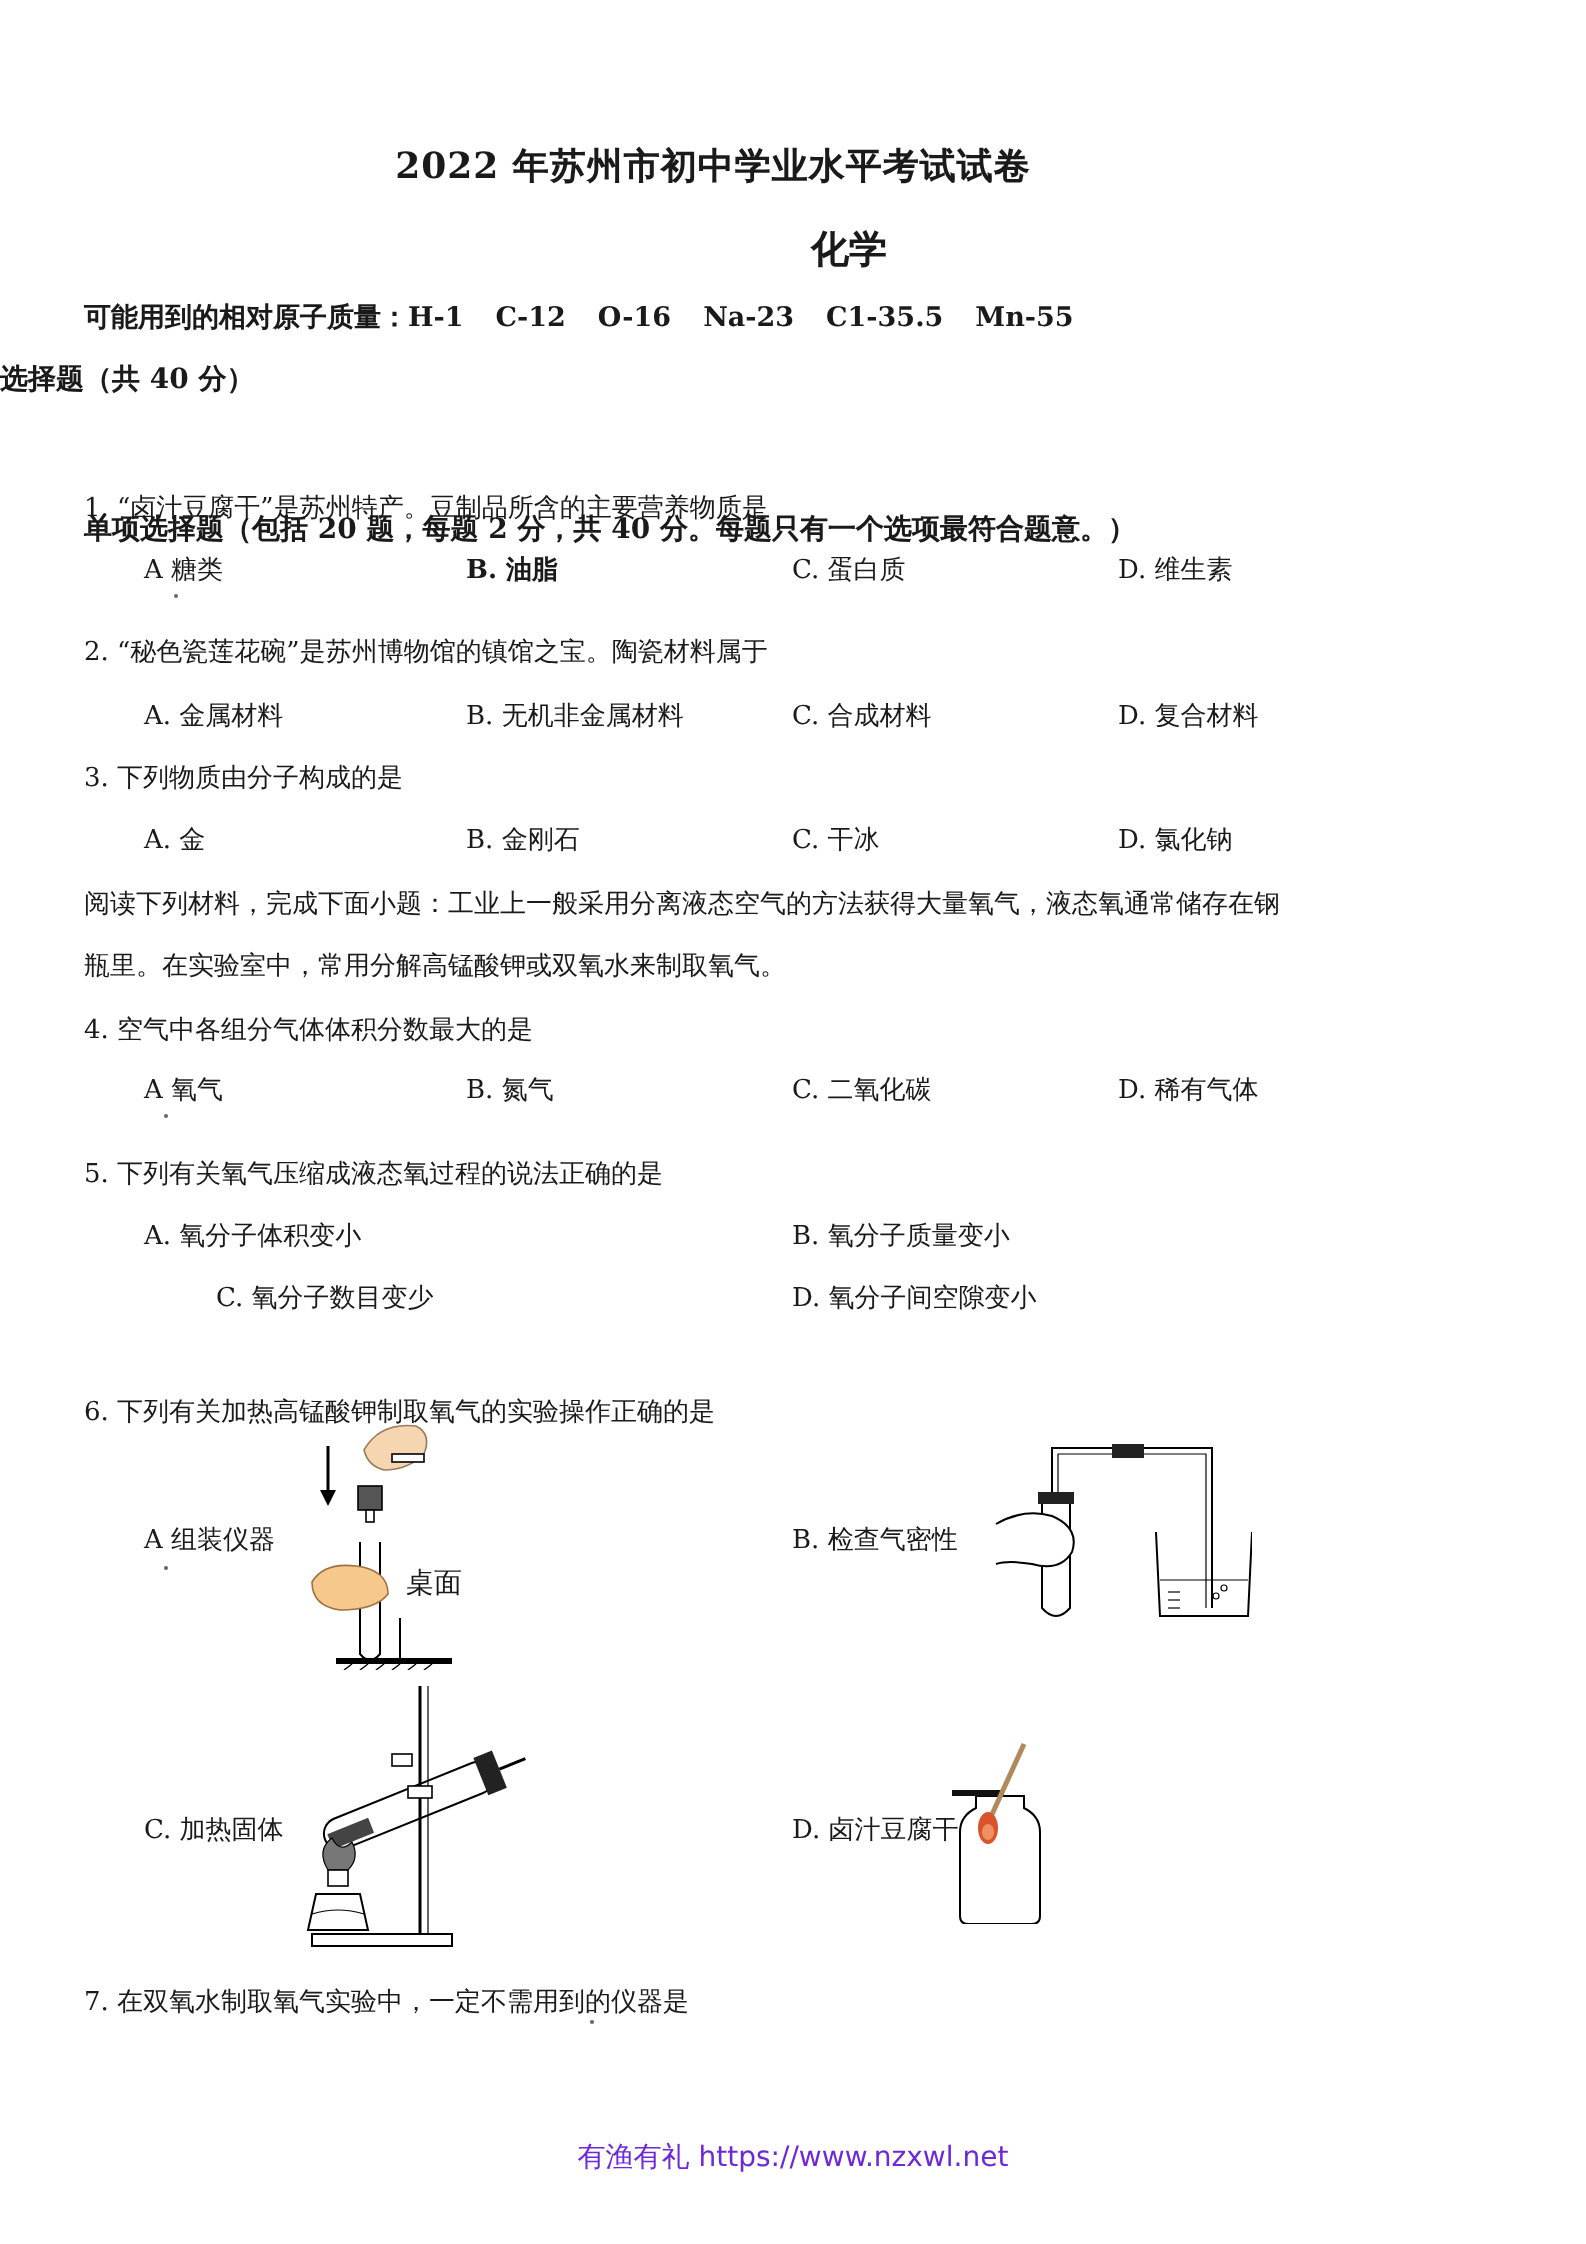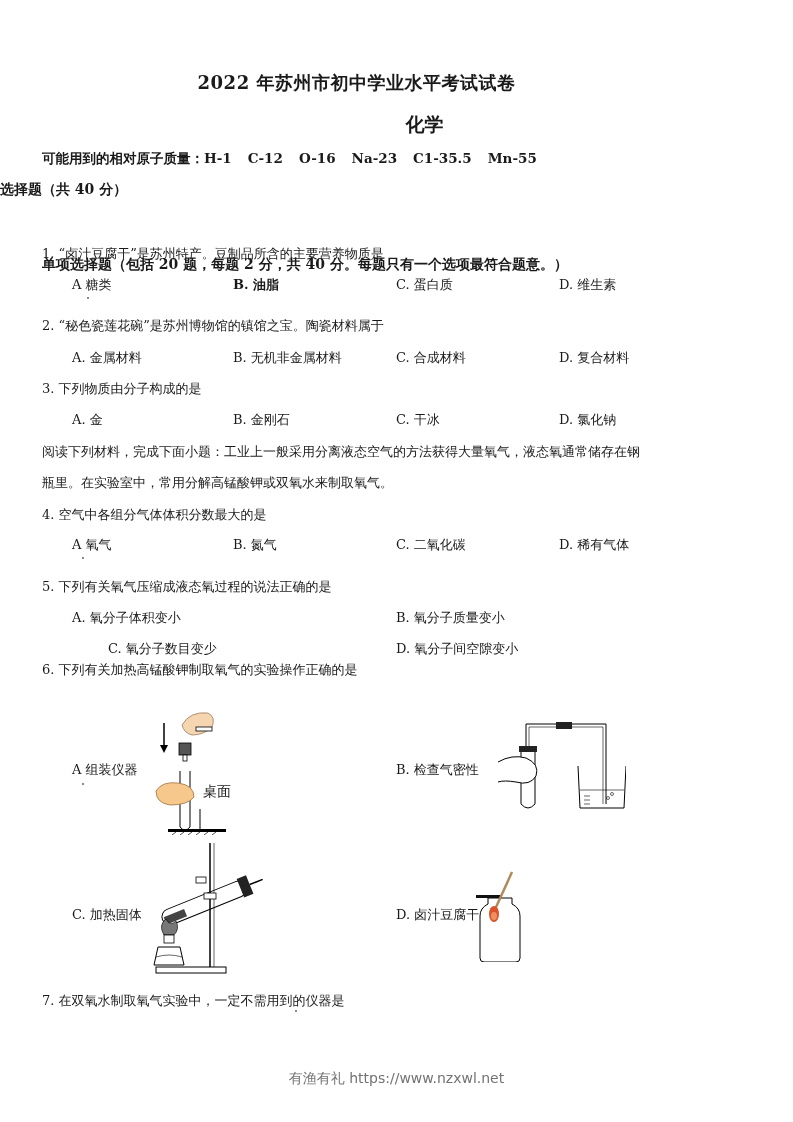--- a/index.html
+++ b/index.html
@@ -9,21 +9,21 @@
   .title { left:0; width:713px; text-align:center; font-weight:bold; font-size:18px; top:71px; letter-spacing:0.5px; }
   .subject { left:0; width:793px; text-align:center; font-weight:bold; font-size:19px; top:112px;margin-left:28px; }
   .masses { left:42px; top:150px; font-weight:bold; font-size:13.5px; }
   .masses span.m { margin-left:16px; }
   .section { left:0; width:780px; text-align:left; font-weight:bold; font-size:14px; top:181px; }
   .instr { left:42px; top:212px; font-weight:bold; font-size:14px;margin-top:44px; }
   .q { left:42px; font-size:13px;text-align:center; }
   .opt { font-size:13px; }
   .passage { left:42px; font-size:13px; }
   .fig { position:absolute; }
-  .footer { left:0; width:793px; text-align:center; top:1070px; font-family:"DejaVu Sans","Liberation Sans",sans-serif; font-size:14px; color:#737373; }
+  .footer { left:0; width:793px; text-align:center; top:1070px; font-family:"DejaVu Sans","Liberation Sans",sans-serif; font-size:14px; color:#6d28d9; }
   .dot { position:absolute; width:2px; height:2px; background:#666; border-radius:1px; }
 </style>
 </head>
 <body>
 
 <div class="abs title">2022 年苏州市初中学业水平考试试卷</div>
 <div class="abs subject">化学</div>
 <div class="abs masses">
   <span>可能用到的相对原子质量：</span><span>H-1</span><span class="m">C-12</span><span class="m">O-16</span><span class="m">Na-23</span><span class="m">C1-35.5</span><span class="m">Mn-55</span>
 </div>
@@ -58,21 +58,21 @@
 <div class="abs opt" style="left:233px;top:536px;">B.  氮气</div>
 <div class="abs opt" style="left:396px;top:536px;">C.  二氧化碳</div>
 <div class="abs opt" style="left:559px;top:536px;">D.  稀有气体</div>
 
 <div class="abs q" style="top:578px;">5.  下列有关氧气压缩成液态氧过程的说法正确的是</div>
 <div class="abs opt" style="left:72px;top:609px;">A.  氧分子体积变小</div>
 <div class="abs opt" style="left:396px;top:609px;">B.  氧分子质量变小</div>
 <div class="abs opt" style="left:60px;top:640px;margin-left:48px;">C.  氧分子数目变少</div>
 <div class="abs opt" style="left:396px;top:640px;">D.  氧分子间空隙变小</div>
 
-<div class="abs q" style="top:661px;">6.  下列有关加热高锰酸钾制取氧气的实验操作正确的是</div>
+<div class="abs q" style="top:697px;">6.  下列有关加热高锰酸钾制取氧气的实验操作正确的是</div>
 
 <div class="abs opt" style="left:72px;top:761px;">A  组装仪器</div>
 <div class="dot" style="left:82px;top:783px;"></div>
 <svg class="fig" style="left:150px;top:705px;" width="80" height="130" viewBox="0 0 80 130">
 
   <line x1="14" y1="18" x2="14" y2="42" stroke="#000" stroke-width="1.5"></line>
   <polygon points="10,40 18,40 14,48" fill="#000"></polygon>
 
   <path d="M32 20 Q40 6 58 8 Q66 12 62 22 Q54 30 42 30 Q34 28 32 20 Z" fill="#f6d6b0" stroke="#9a7a5a" stroke-width="0.8"></path>
   <rect x="46" y="22" width="16" height="4" fill="#fff" stroke="#000" stroke-width="0.8"></rect>

